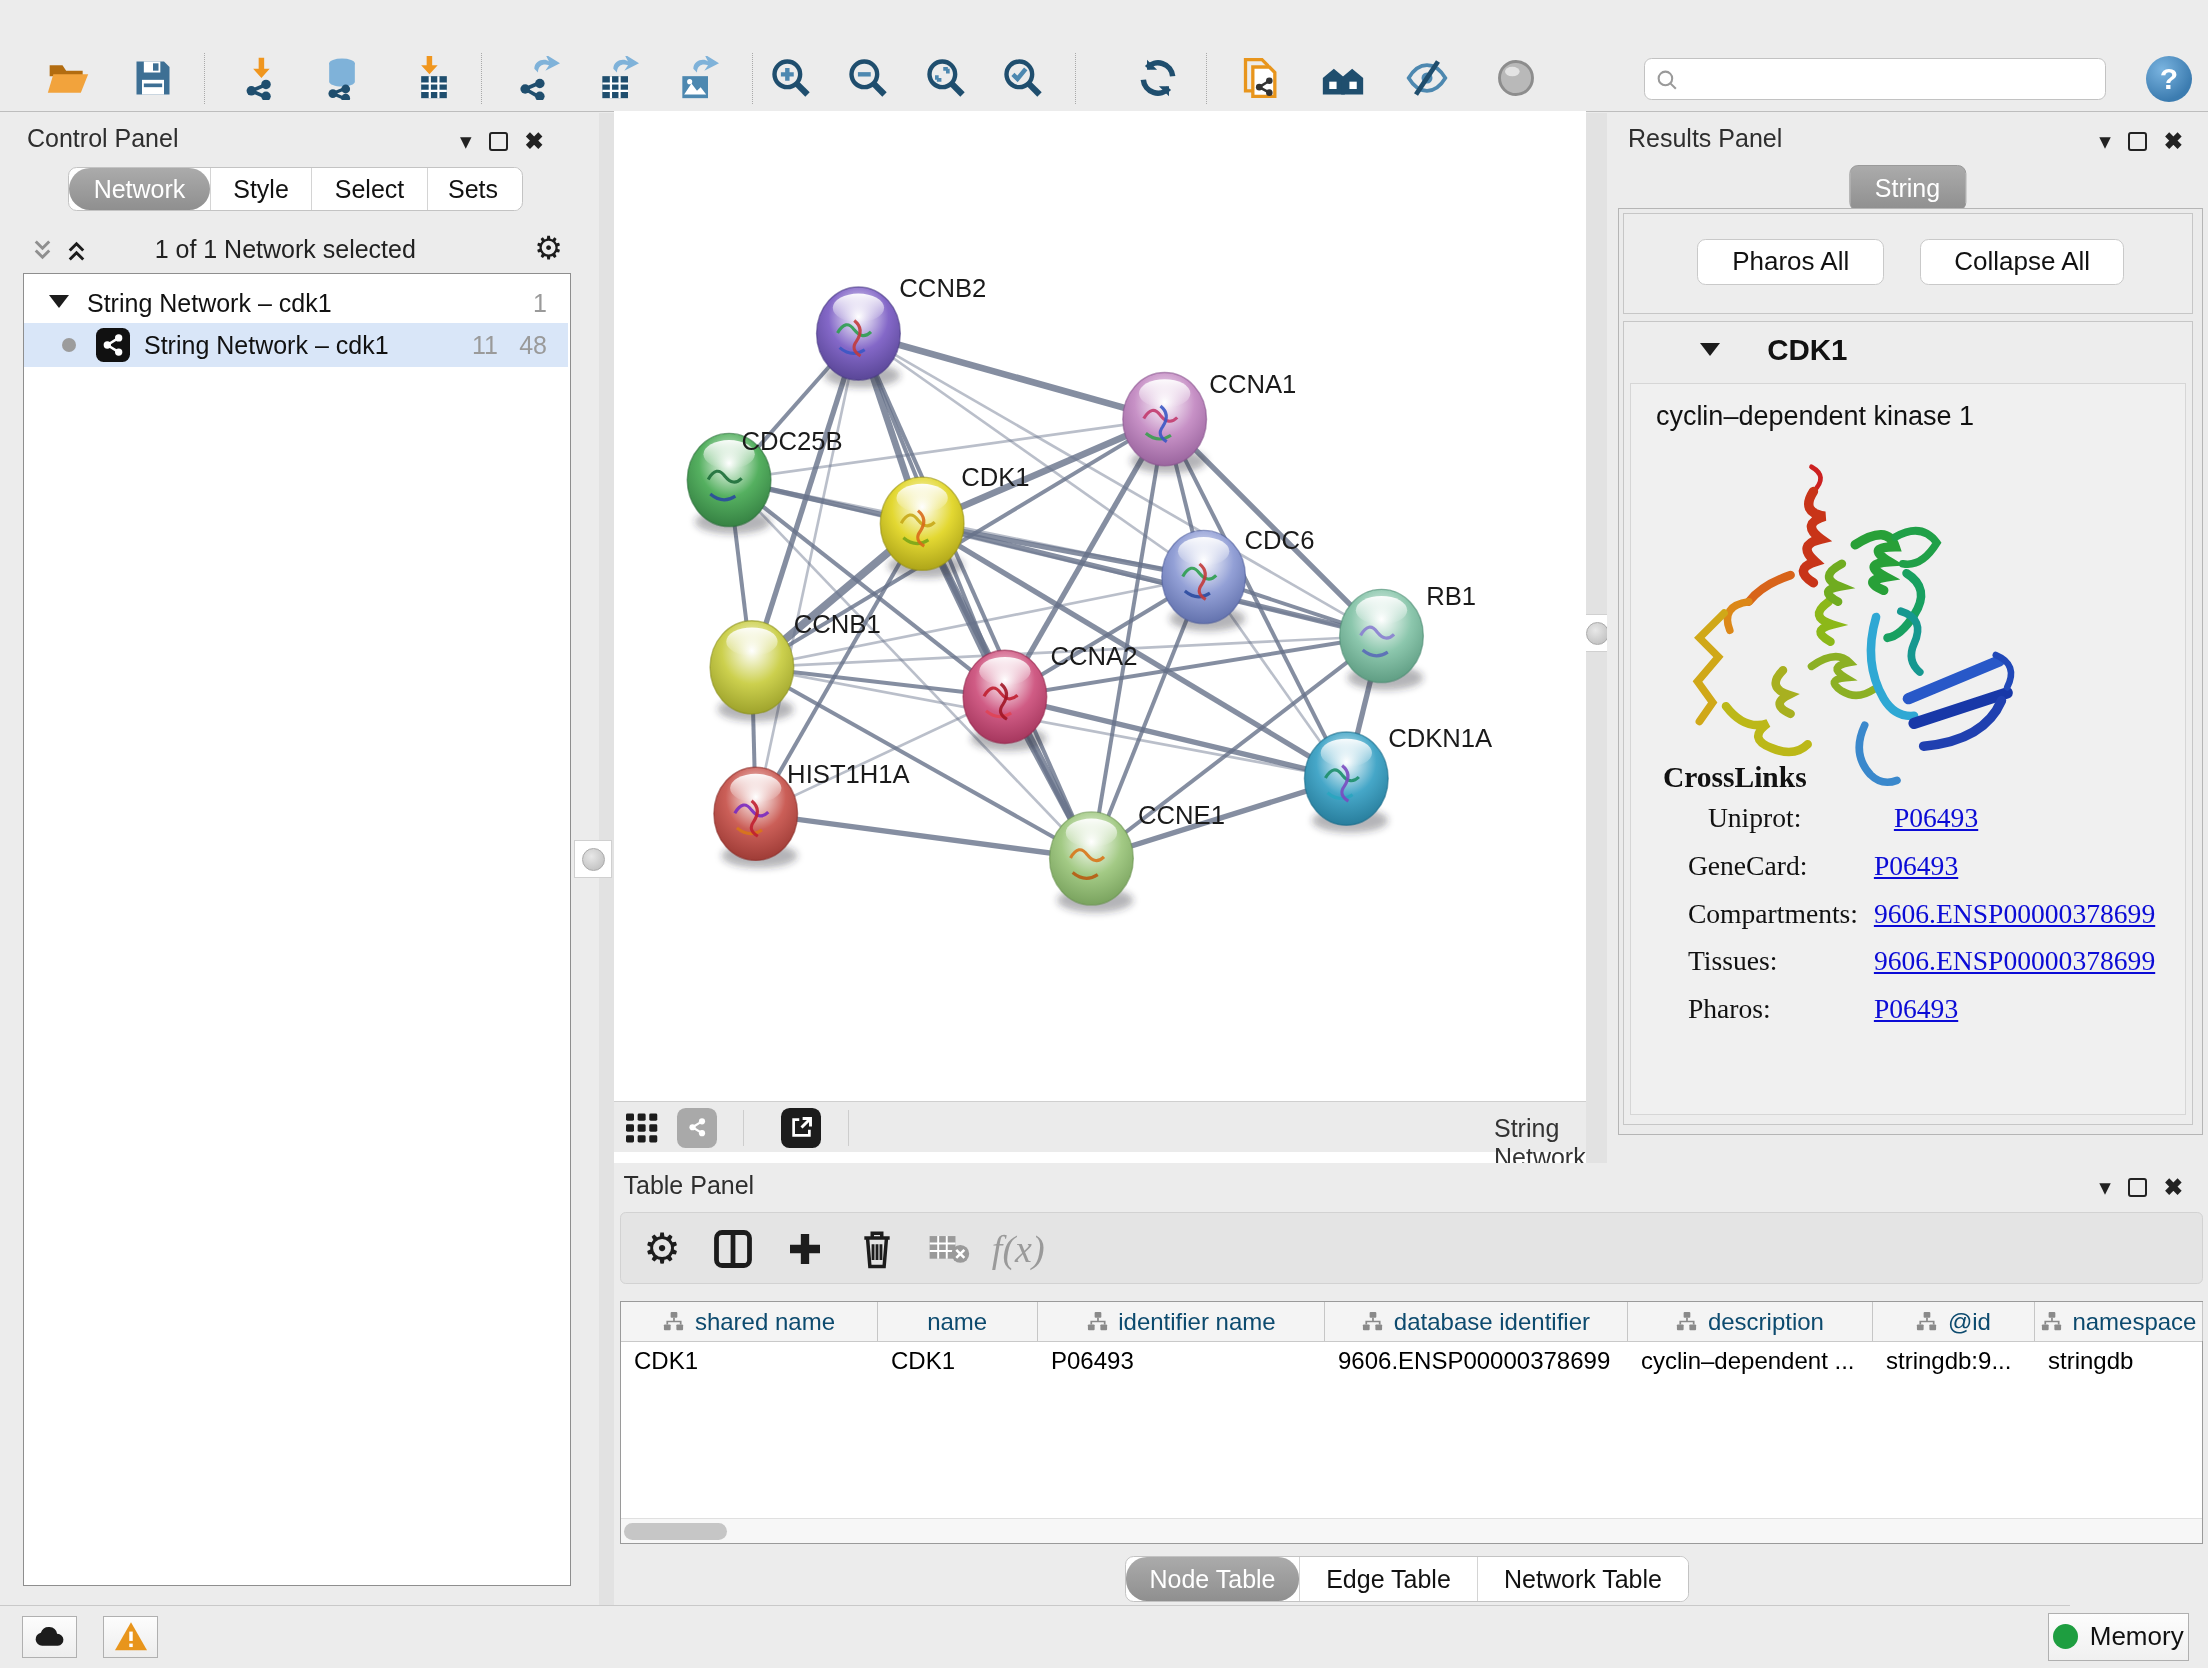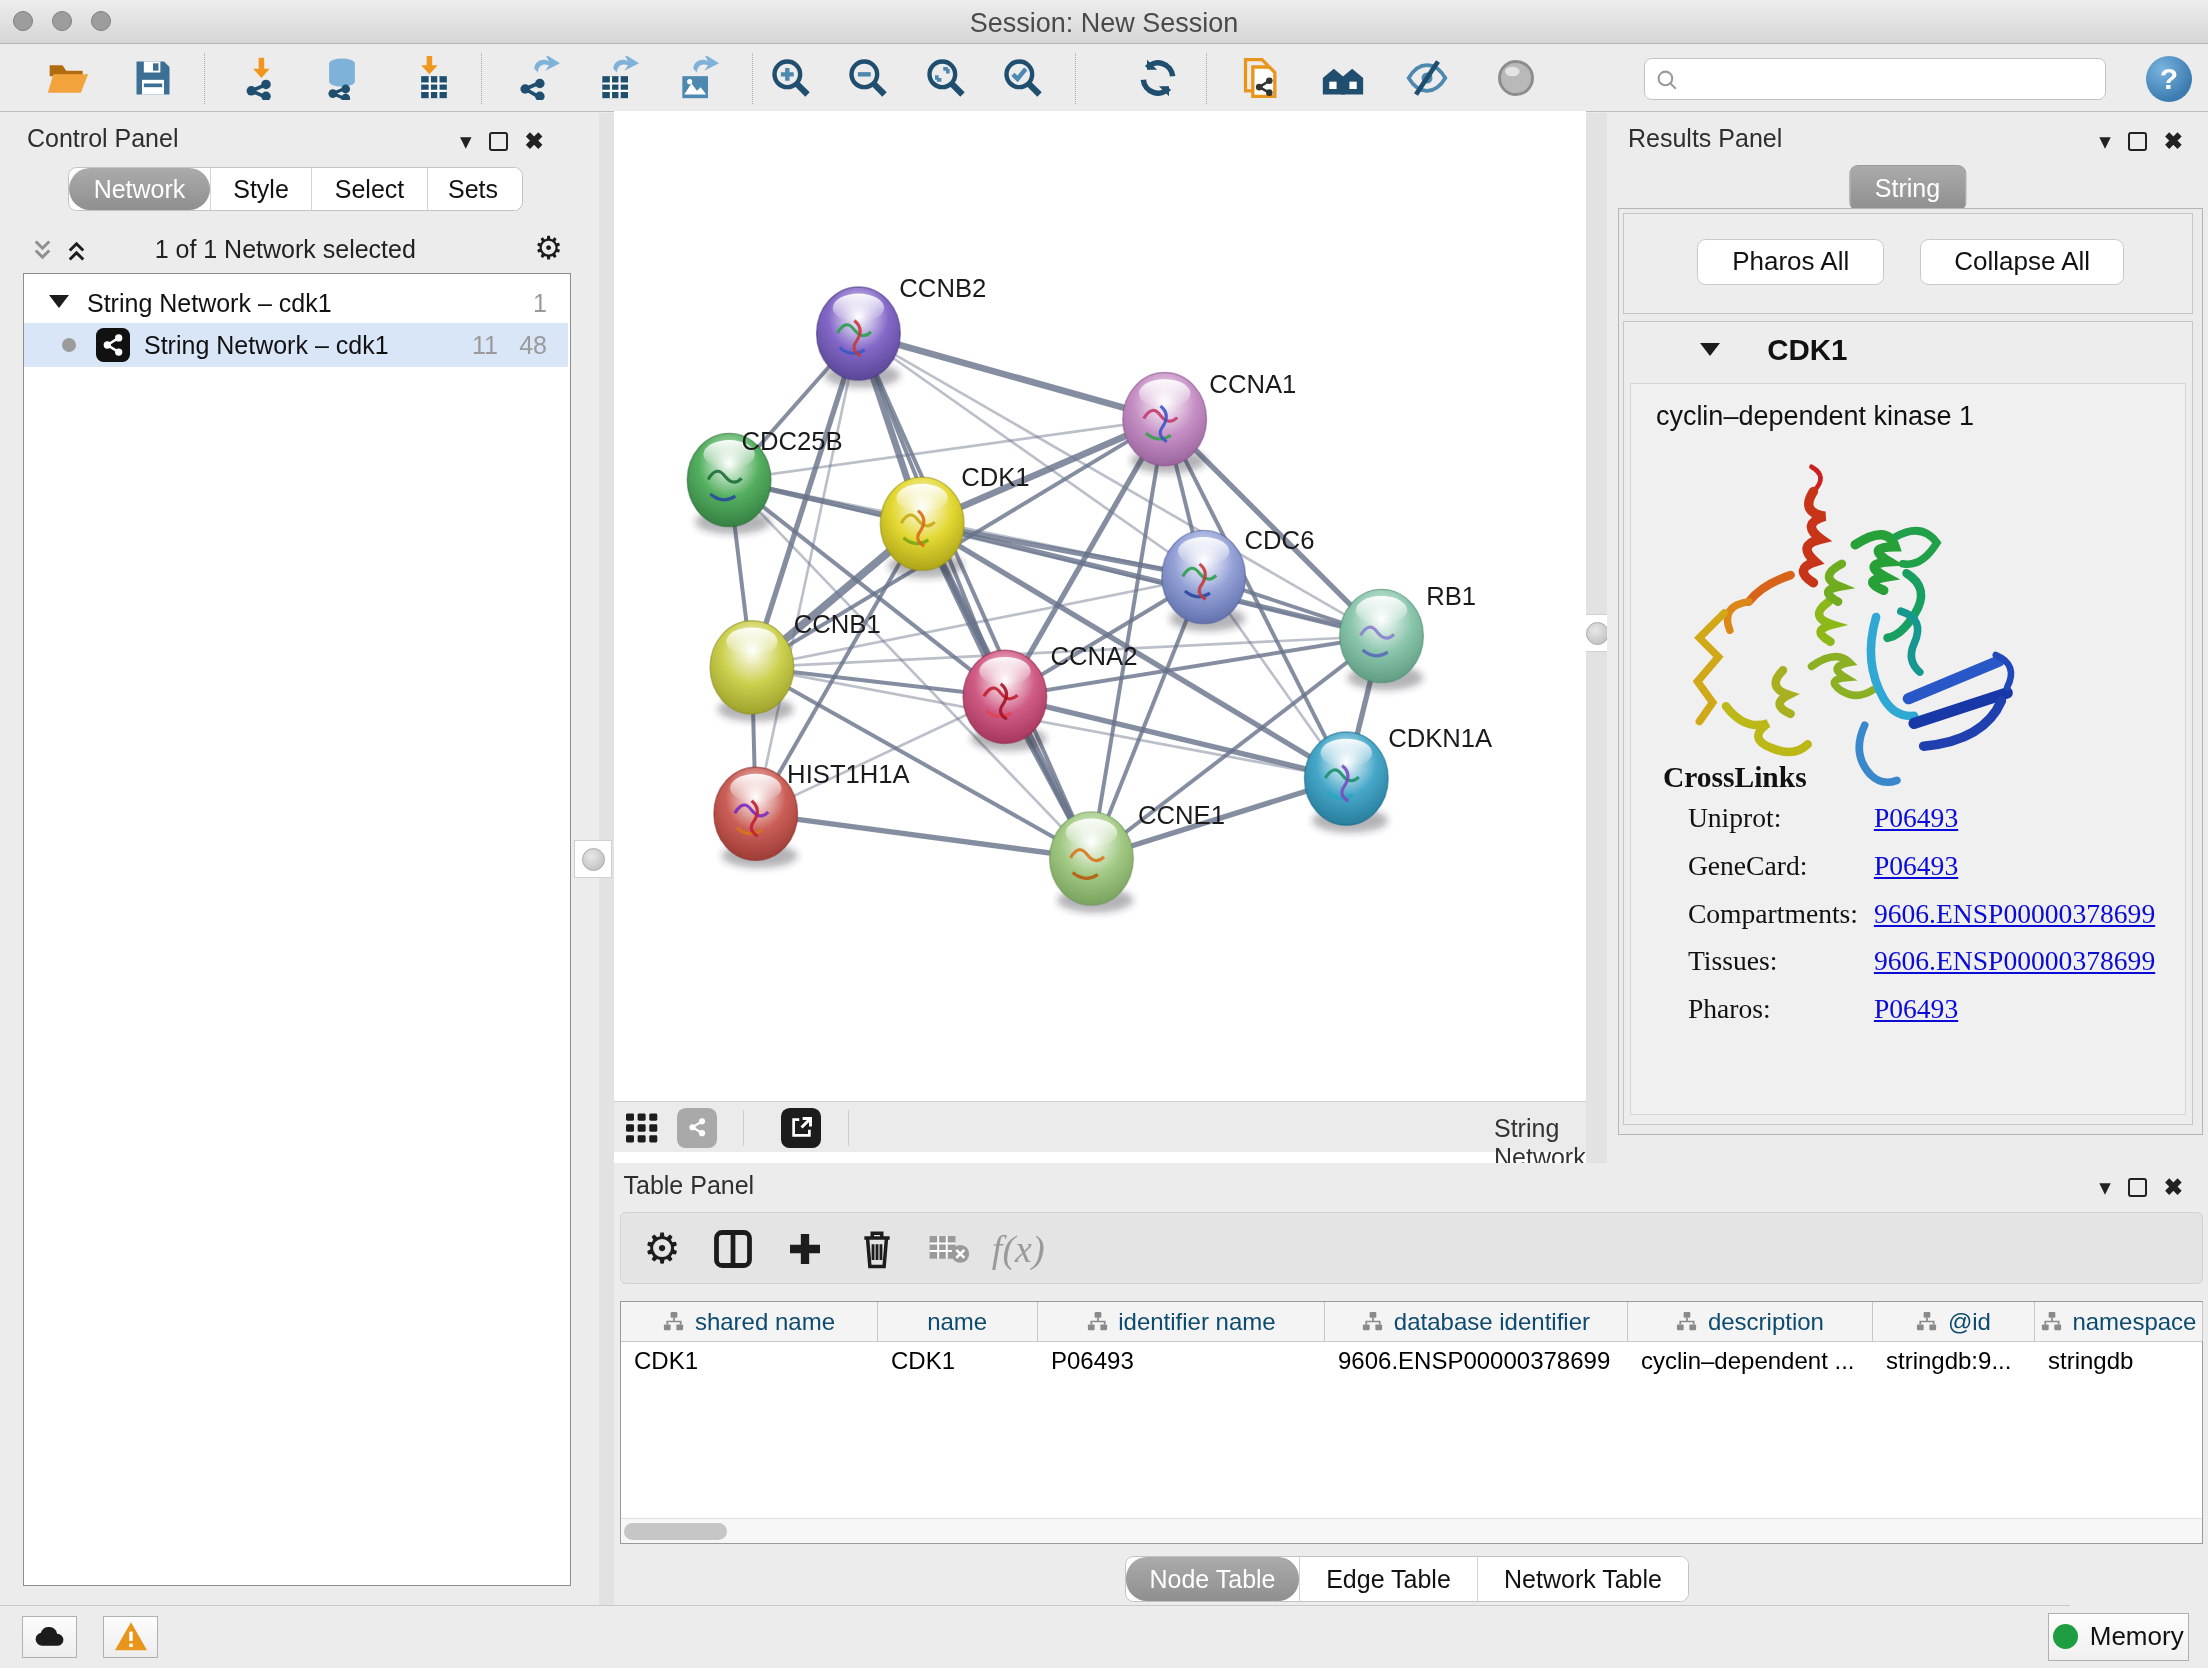--- a/index.html
+++ b/index.html
@@ -113,26 +113,20 @@
     border:1.9px solid #b0b0b0; display:flex; align-items:center; justify-content:center; gap:11.4px; font-size:26px; color:#111; }
   .memdot { width:25px; height:25px; border-radius:50%; background:#1e9e40; }
 
   svg text { font-family:"Liberation Sans",sans-serif; }
 </style>
 </head>
 <body>
 
 <div id="app">
 
-  <div class="titlebar">
-    <div class="tlight" style="left:13.3px"></div>
-    <div class="tlight" style="left:52px"></div>
-    <div class="tlight" style="left:91px"></div>
-    <div class="title">Session: New Session</div>
-  </div>
 
   <div class="toolbar">
     <div class="tbtn" style="left:68px">
       <svg viewBox="0 0 24 24">
           <path d="M2 5h7l2 3h9v3H2z" fill="#b26c10"></path>
           <path d="M1 20l3-10h19l-4 10z" fill="#f2a33c"></path>
         </svg>
     </div>
     <div class="tbtn" style="left:153px">
       <svg viewBox="0 0 24 24">
@@ -653,21 +647,21 @@
               <path d="M218 176q-14 48 8 86q12 20 32 18" stroke="#2fa8d4" stroke-width="9"></path>
               <path d="M206 290q-14 30 6 52q12 12 28 6" stroke="#3a88cc" stroke-width="8"></path>
               <path d="M252 262l96 -40" stroke="#2858c8" stroke-width="12"></path>
               <path d="M258 288l98 -32" stroke="#1838a8" stroke-width="12"></path>
               <path d="M268 312q64 -6 82 -48" stroke="#2040b0" stroke-width="10"></path>
               <path d="M344 216q24 10 12 34" stroke="#2048b8" stroke-width="7"></path>
             </g>
           </svg>
           <div class="xl-title" style="top:377px">CrossLinks</div>
           <div id="crosslinks">
-              <div class="xl-row" style="top: 418px;"><span>Uniprot:</span><a href="#">P06493</a></div>
+              <div class="xl-row" style="top: 418px; margin-left: 20px;"><span>Uniprot:</span><a href="#">P06493</a></div>
               <div class="xl-row" style="top: 466px;"><span>GeneCard:</span><a href="#">P06493</a></div>
               <div class="xl-row" style="top: 514px;"><span>Compartments:</span><a href="#">9606.ENSP00000378699</a></div>
               <div class="xl-row" style="top: 561px;"><span>Tissues:</span><a href="#">9606.ENSP00000378699</a></div>
               <div class="xl-row" style="top: 609px;"><span>Pharos:</span><a href="#">P06493</a></div>
             </div>
         </div>
       </div>
     </div>
   </div>
 

